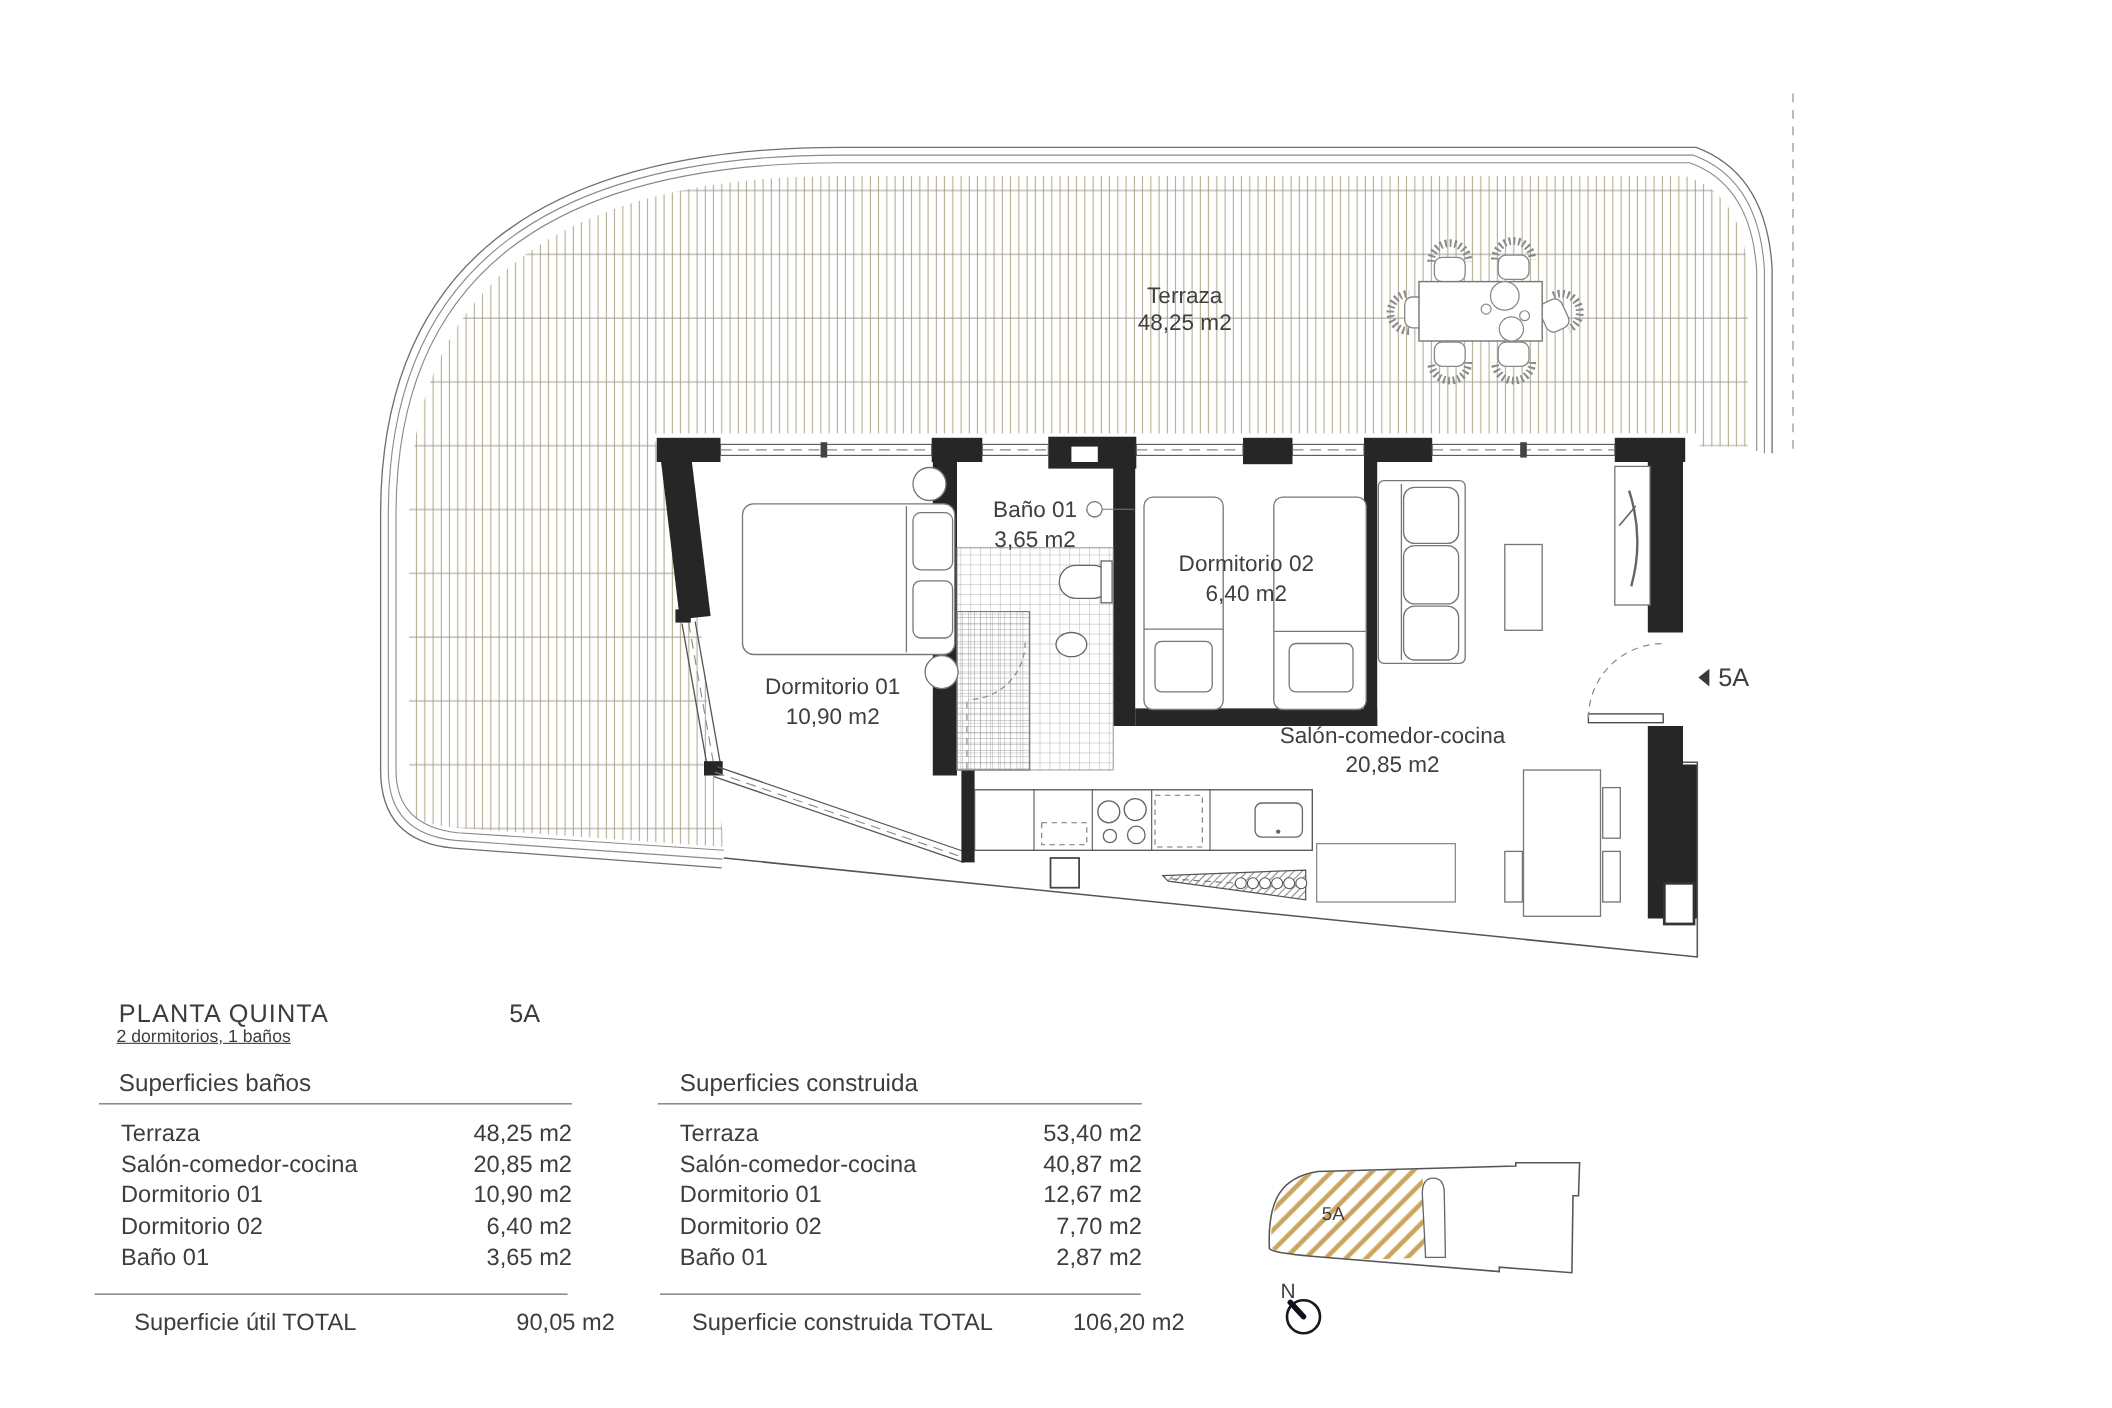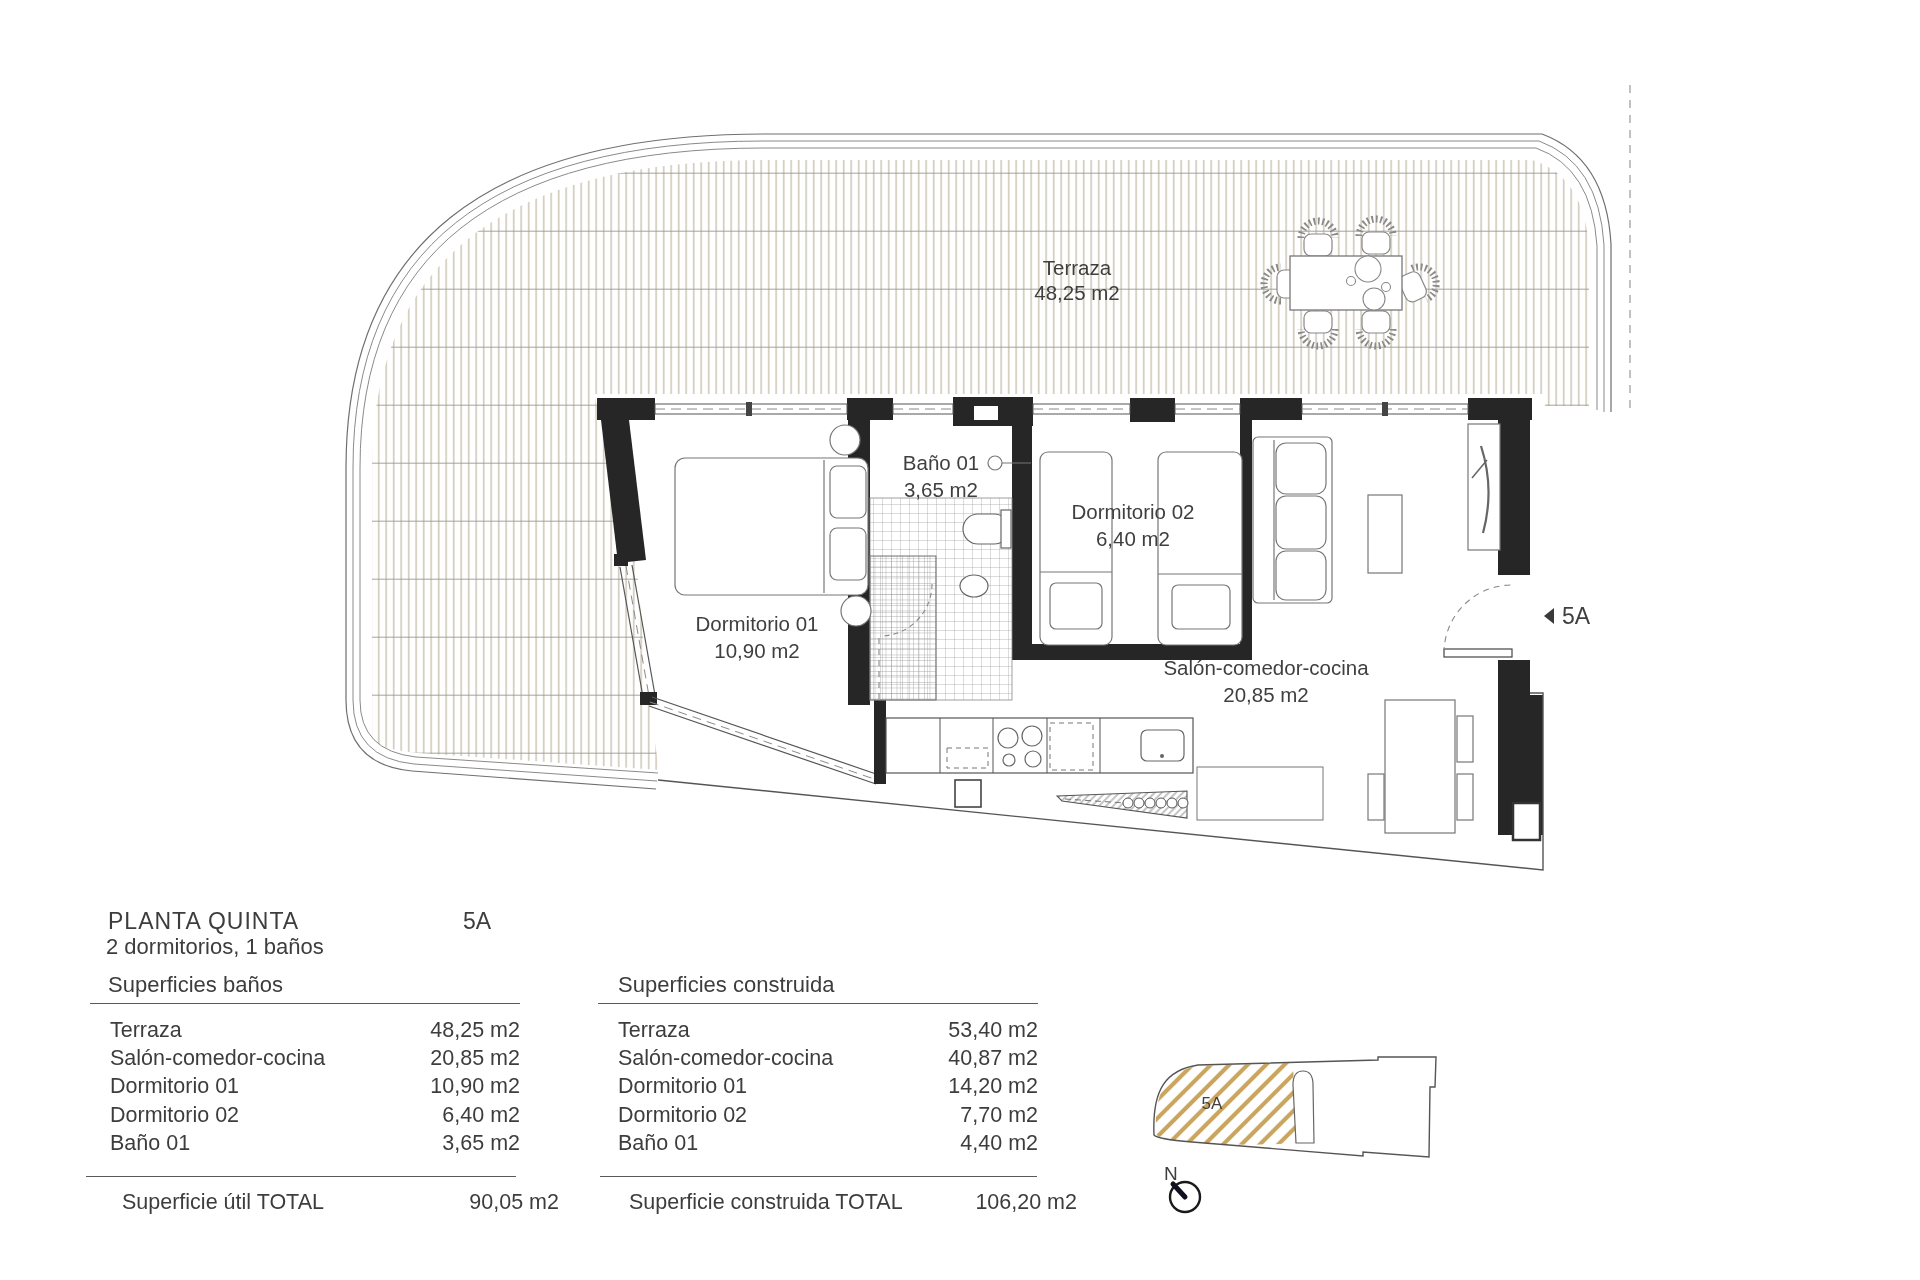--- a/index.html
+++ b/index.html
@@ -2,21 +2,21 @@
 <html><head>
 <meta charset="utf-8">
 <style>
   html,body{margin:0;padding:0;background:#ffffff;}
   body{width:1920px;height:1280px;position:relative;overflow:hidden;
        font-family:"Liberation Sans", sans-serif;color:#3d3d3d;}
   svg{position:absolute;left:0;top:0;}
   .abs{position:absolute;white-space:nowrap;text-align:right;}
   .t-title{font-size:23px;letter-spacing:1px;}
   .t-unit{font-size:23px;}
-  .t-config{font-size:22px;}
+  .t-config{font-size:16px;text-decoration:underline;}
   .t-header{font-size:22px;}
   .rule{position:absolute;height:0;border-top:1.6px solid #5a5a5a;}
   .tbl{position:absolute;font-size:21.5px;}
   .row{display:flex;justify-content:space-between;height:28.2px;line-height:28.2px;}
   .row .lbl{padding-left:20px;}
   .trow{display:flex;justify-content:space-between;font-size:21.5px;line-height:26px;margin-left:39px;}
   svg text{font-family:"Liberation Sans", sans-serif;fill:#3f3f3f;}
 </style>
 </head>
 <body>
@@ -254,29 +254,29 @@
   <div class="row">
     <span class="lbl">Terraza</span>
     <span>53,40 m2</span>
   </div>
   <div class="row">
     <span class="lbl">Salón-comedor-cocina</span>
     <span>40,87 m2</span>
   </div>
   <div class="row">
     <span class="lbl">Dormitorio 01</span>
-    <span>14,20 m2</span>
+    <span>12,67 m2</span>
   </div>
   <div class="row">
     <span class="lbl">Dormitorio 02</span>
     <span>7,70 m2</span>
   </div>
   <div class="row">
     <span class="lbl">Baño 01</span>
-    <span>4,40 m2</span>
+    <span>2,87 m2</span>
   </div>
 </div>
 <div class="rule" style="left:600px;top:1176px;width:437px;"></div>
 <div class="trow abs" style="left:590px;top:1189px;width:448px;">
   <span>Superficie construida TOTAL</span>
   <span>106,20 m2</span>
 </div>
 
 <svg style="left:1140px;top:1055px;" width="330" height="215" viewBox="0 0 330 215">
   <defs>

